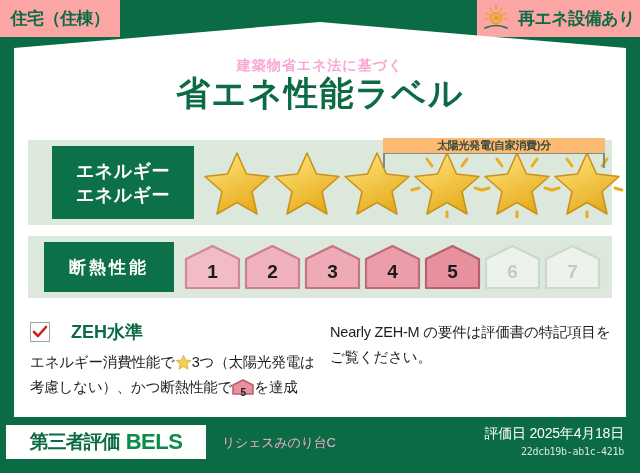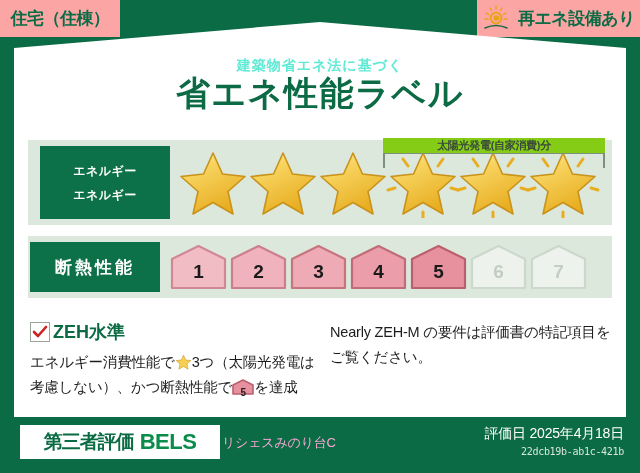--- a/index.html
+++ b/index.html
@@ -41,67 +41,67 @@
     position:absolute;left:14px;top:22px;width:612px;height:395px;
     background:#ffffff;
     clip-path:polygon(0 26px, 50% 0, 100% 26px, 100% 100%, 0 100%);
   }
 
   
   .title-wrap{
     position:absolute;left:0;top:56px;width:640px;text-align:center;
   }
   .title-small{
-    font-size:14px;font-weight:bold;color:#5eead4;letter-spacing:1px;
+    font-size:14px;font-weight:bold;color:#f9a8d4;letter-spacing:1px;
     line-height:18px;
   }
   .title-big{
     font-size:34px;font-weight:bold;color:#0c6b45;letter-spacing:1.5px;
     line-height:34px;margin-top:2px;
   }
 
   
   .panel{
     position:absolute;background:#dde8dc;display:flex;align-items:center;
   }
   .panel-energy{left:28px;top:140px;width:584px;height:85px;}
   .panel-insul{left:28px;top:236px;width:584px;height:62px;}
 
   .row-label{
     background:#0c7048;color:#ffffff;font-weight:bold;
     display:flex;flex-direction:column;align-items:center;justify-content:center;
     box-sizing:border-box;flex:0 0 auto;
   }
   .row-label-energy{
-    width:130px;height:73px;margin-left:12px;
-    font-size:12px;line-height:24px;letter-spacing:0.5px;
+    width:142px;height:73px;margin-left:24px;
+    font-size:18px;line-height:24px;letter-spacing:0.5px;
   }
   .row-label-insul{
-    width:130px;height:50px;margin-left:2px;
+    width:130px;height:50px;margin-left:16px;
     font-size:17px;letter-spacing:3px;
   }
 
   
   .stars-area{
     position:relative;flex:1 1 auto;height:100%;
     display:flex;align-items:center;padding-left:6px;box-sizing:border-box;
   }
   .star{width:74px;height:70px;position:relative;margin-right:-4px;flex:0 0 auto;}
   .star svg{display:block;width:100%;height:100%;}
 
   
   .solar-bracket{
     position:absolute;left:383px;top:152px;width:222px;height:16px;
     border:2px solid #7d8f7d;border-bottom:none;border-top:2px solid #7d8f7d;
     box-sizing:border-box;
   }
   .solar-caption{
     position:absolute;left:383px;top:138px;width:222px;text-align:center;
     font-size:11px;color:#3a4a3a;font-weight:bold;letter-spacing:-0.3px;
-    background:#84cc16;
+    background:#fdba74;
   }
 
   
   .badges{
     flex:1 1 auto;display:flex;align-items:center;padding-left:10px;
     box-sizing:border-box;gap:3px;
   }
   .badge{
     width:57px;height:46px;position:relative;flex:0 0 auto;
     display:flex;align-items:flex-end;justify-content:center;
@@ -113,21 +113,21 @@
   }
   .badge.on span{color:#1a1a1a;}
   .badge.off span{color:#c3cdc3;}
 
   
   .criteria{
     position:absolute;top:320px;font-size:15px;color:#222;line-height:24px;
   }
   .crit-left{left:30px;width:285px;}
   .crit-right{left:330px;width:285px;}
-  .crit-head{display:flex;align-items:center;gap:3px;margin-bottom:6px;}
+  .crit-head{display:flex;align-items:center;gap:21px;margin-bottom:6px;}
   .checkbox{
     width:20px;height:20px;border:1.5px solid #9aa59a;background:#fff;
     flex:0 0 auto;position:relative;box-sizing:border-box;
   }
   .checkbox svg{position:absolute;left:1px;top:1px;width:16px;height:16px;}
   .crit-title{
     font-size:18px;font-weight:bold;color:#0c6b45;letter-spacing:0px;
   }
   .crit-body{font-size:14.5px;color:#1d1d1d;line-height:25px;letter-spacing:-0.2px;}
   .inline-star{display:inline-block;width:17px;height:16px;vertical-align:-3px;}
@@ -139,21 +139,21 @@
     position:absolute;left:0;top:1px;width:100%;text-align:center;
     font-style:normal;font-size:10px;font-weight:bold;color:#222;z-index:2;
   }
   .zehm-logo{display:inline-block;width:56px;height:30px;vertical-align:-9px;margin-left:4px;}
 
   
   .bottom-bar{
     position:absolute;left:0;bottom:0;width:640px;height:56px;background:#0a6b45;
   }
   .bels-plaque{
-    position:absolute;left:20px;top:8px;width:200px;height:34px;background:#ffffff;
+    position:absolute;left:6px;top:8px;width:200px;height:34px;background:#ffffff;
     display:flex;align-items:center;justify-content:center;gap:6px;
   }
   .bels-jp{font-size:19px;font-weight:bold;color:#0a6b45;letter-spacing:-1px;}
   .bels-en{font-size:22px;font-weight:bold;color:#0a8c4a;letter-spacing:-0.5px;}
   .bldg-name{
     position:absolute;left:222px;top:17px;font-size:13px;color:#f9a8d4;
     letter-spacing:-0.2px;
   }
   .eval-date{
     position:absolute;right:16px;top:8px;font-size:14px;color:#ffffff;

